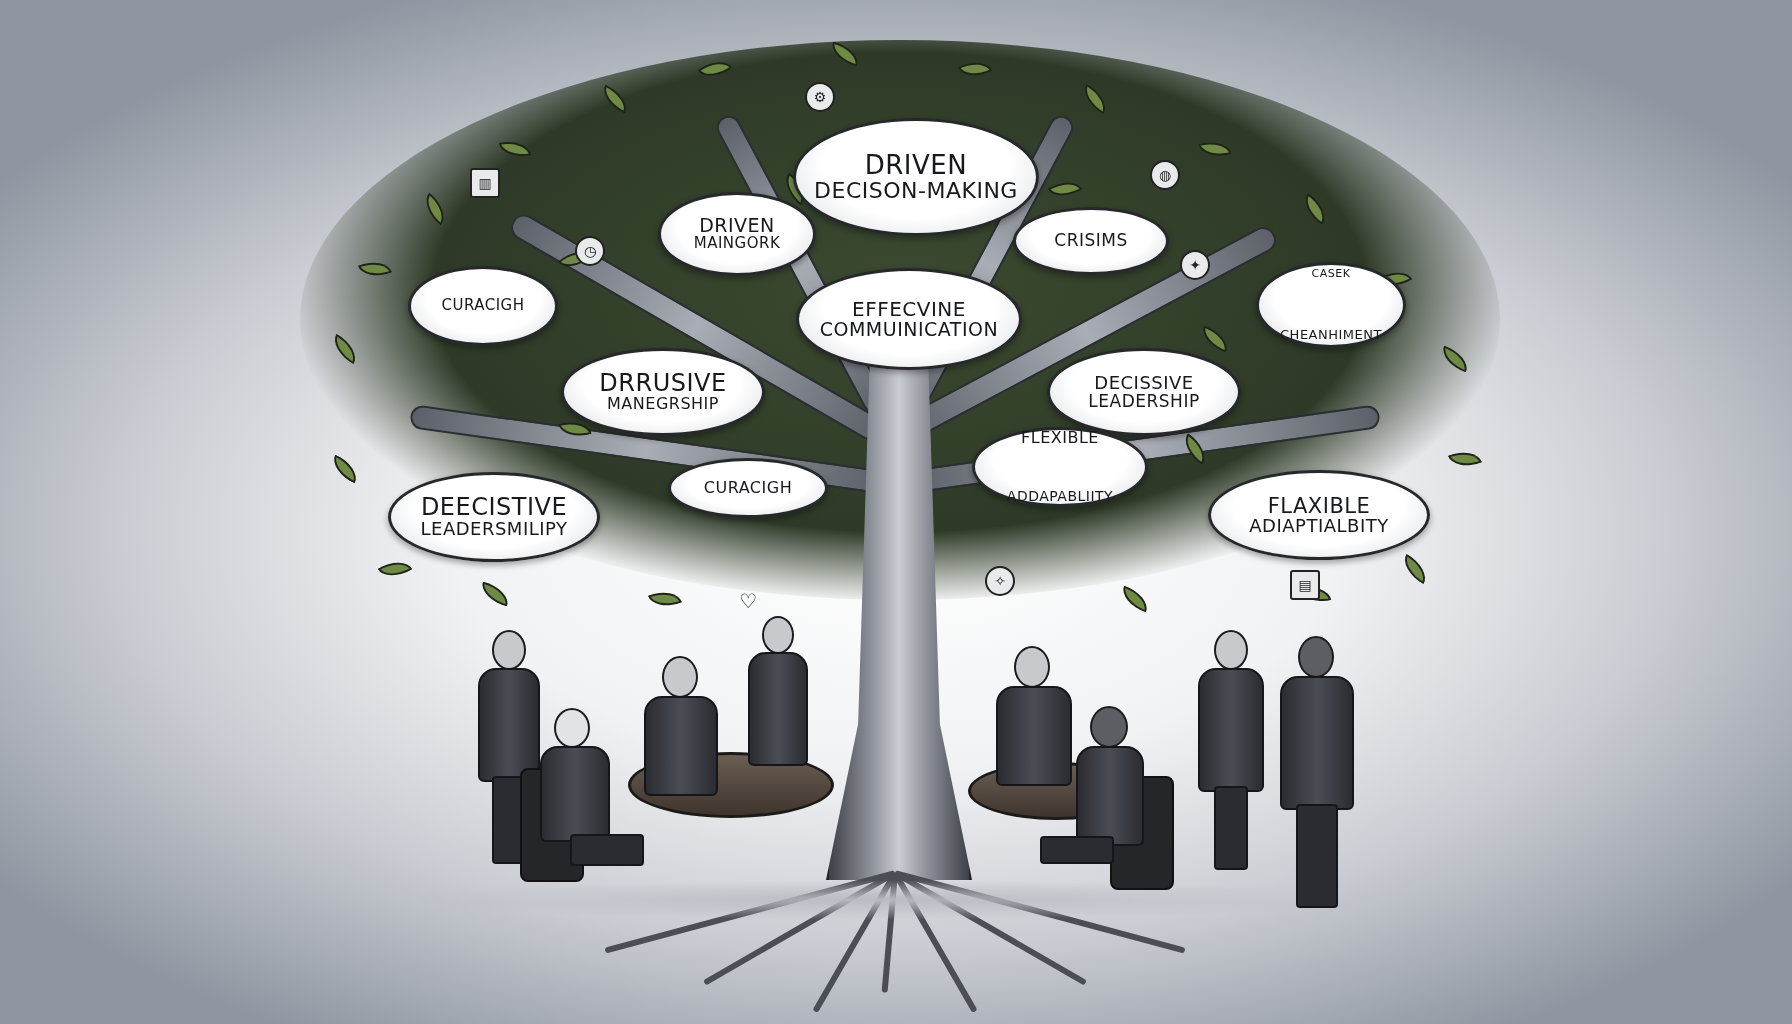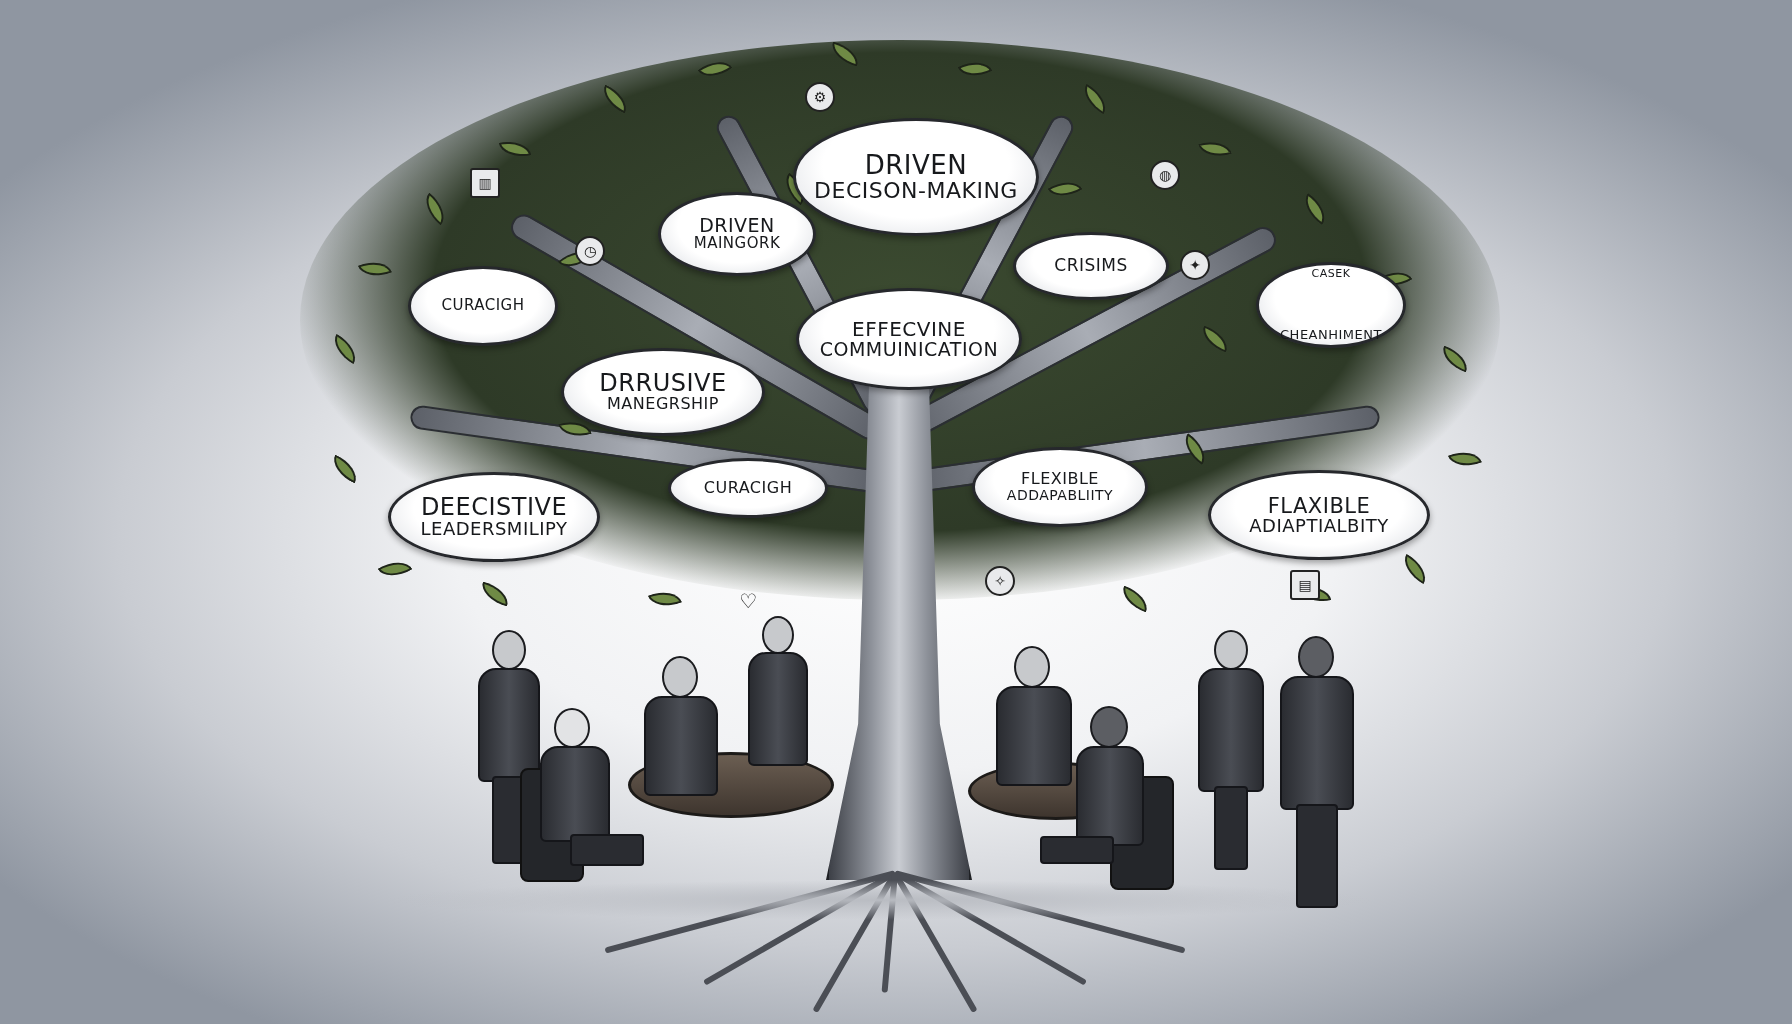--- a/index.html
+++ b/index.html
@@ -98,42 +98,46 @@
   <div class="icon" style="left:985px;top:566px;">✧</div>
 
   <div class="bubble" style="left:793px;top:118px;width:240px;height:112px;">
     <span style="font-size:26px;">DRIVEN</span>
     <span style="font-size:22px;">DECISON-MAKING</span>
   </div>
   <div class="bubble" style="left:658px;top:192px;width:152px;height:78px;">
     <span style="font-size:19px;">DRIVEN</span>
     <span style="font-size:15px;">MAINGORK</span>
   </div>
-  <div class="bubble" style="left:1013px;top:232px;width:150px;height:62px;">
+  <div class="bubble" style="left:1013px;top:207px;width:150px;height:62px;">
     <span style="font-size:17px;">CRISIMS</span>
   </div>
   <div class="bubble" style="left:408px;top:266px;width:144px;height:74px;">
     <span style="font-size:15px;">CURACIGH</span>
   </div>
   <div class="bubble" style="left:1256px;top:262px;width:144px;height:80px;">
     <span style="font-size:11px;">CASEK</span>
     <span style="font-size:13px;margin-top:48px;">CHEANHIMENT</span>
   </div>
-  <div class="bubble" style="left:796px;top:288px;width:220px;height:96px;">
+  <div class="bubble" style="left:796px;top:268px;width:220px;height:96px;">
     <span style="font-size:20px;">EFFECVINE</span>
     <span style="font-size:19px;">COMMUINICATION</span>
   </div>
   <div class="bubble" style="left:561px;top:348px;width:198px;height:82px;">
     <span style="font-size:24px;">DRRUSIVE</span>
     <span style="font-size:16px;">MANEGRSHIP</span>
   </div>
+  <div class="bubble" style="left:1047px;top:348px;width:188px;height:82px;">
+    <span style="font-size:18px;">DECISSIVE</span>
+    <span style="font-size:17px;">LEADERSHIP</span>
+  </div>
   <div class="bubble" style="left:668px;top:458px;width:154px;height:54px;">
     <span style="font-size:16px;">CURACIGH</span>
   </div>
-  <div class="bubble" style="left:972px;top:447px;width:170px;height:74px;">
+  <div class="bubble" style="left:972px;top:427px;width:170px;height:74px;justify-content:space-between;">
     <span style="font-size:16px;">FLEXIBLE</span>
     <span style="font-size:14px;">ADDAPABLIITY</span>
   </div>
   <div class="bubble" style="left:388px;top:472px;width:206px;height:84px;">
     <span style="font-size:24px;">DEECISTIVE</span>
     <span style="font-size:18px;">LEADERSMILIPY</span>
   </div>
   <div class="bubble" style="left:1208px;top:470px;width:216px;height:84px;">
     <span style="font-size:21px;">FLAXIBLE</span>
     <span style="font-size:18px;">ADIAPTIALBITY</span>

